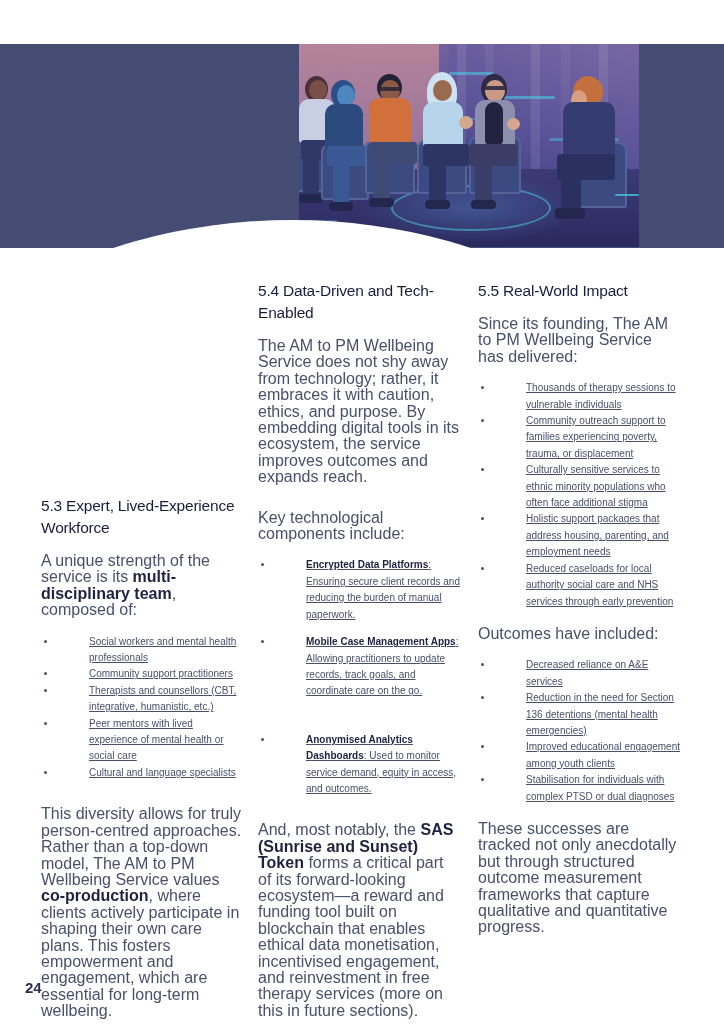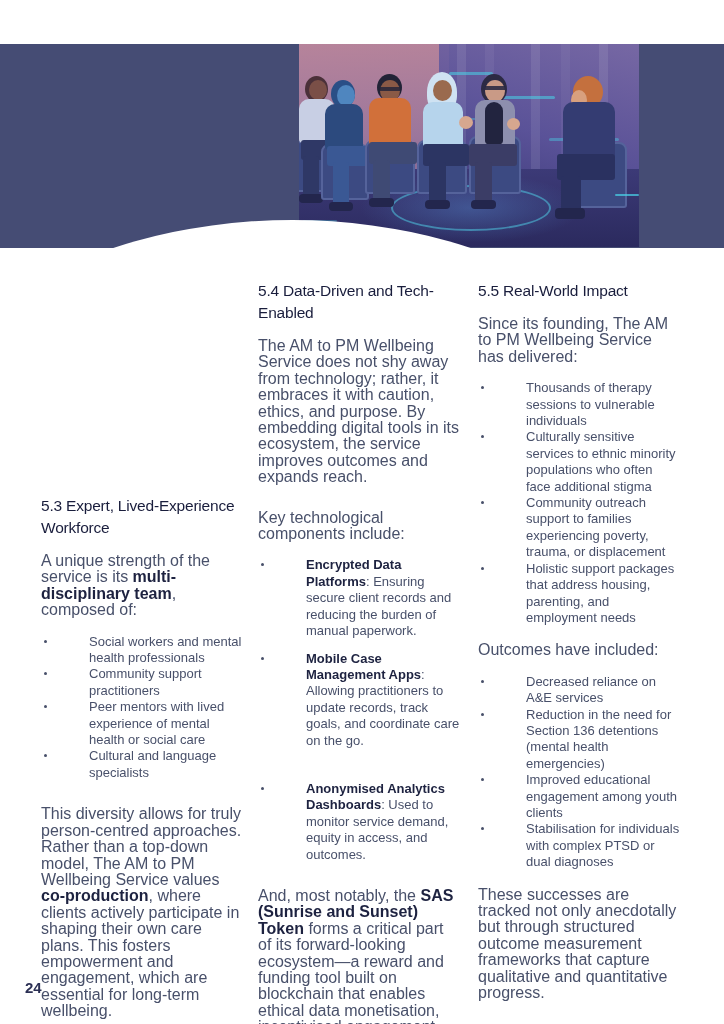--- a/index.html
+++ b/index.html
@@ -152,25 +152,26 @@
 
   .spacer-sm { height: 9px; }
 
   ul.bullets {
     list-style: none;
     margin: 0 0 16px 0;
     padding: 0;
   }
   ul.bullets li {
     position: relative;
-    font-size: 13px;
+    font-size: 10px;
     line-height: 16.4px;
     color: #48506a;
     padding-left: 48px;
     margin-bottom: 0;
+    text-decoration: underline;
   }
   ul.bullets li .bullet-dot {
     position: absolute;
     left: 3px;
     top: 6px;
     width: 3px;
     height: 3px;
     background: #48506a;
     border-radius: 50%;
   }
@@ -277,20 +278,21 @@
   <div class="columns">
 
     <div class="col col-1">
       <h2 class="sec-title">5.3 Expert, Lived-Experience Workforce</h2>
 
       <p class="para"><span>A unique strength of the service is its </span><b>multi-disciplinary team</b><span>, composed of:</span></p>
 
       <ul class="bullets">
         <li><span class="bullet-dot"></span><span>Social workers and mental health professionals</span></li>
         <li><span class="bullet-dot"></span><span>Community support practitioners</span></li>
+        <li><span class="bullet-dot"></span><span>Therapists and counsellors (CBT, integrative, humanistic, etc.)</span></li>
         <li><span class="bullet-dot"></span><span>Peer mentors with lived experience of mental health or social care</span></li>
         <li><span class="bullet-dot"></span><span>Cultural and language specialists</span></li>
       </ul>
 
       <div class="spacer-sm"></div>
 
       <p class="para"><span>This diversity allows for truly person-centred approaches. Rather than a top-down model, The AM to PM Wellbeing Service values </span><b>co-production</b><span>, where clients actively participate in shaping their own care plans. This fosters empowerment and engagement, which are essential for long-term wellbeing.</span></p>
     </div>
 
     <div class="col col-2">
@@ -313,23 +315,24 @@
       <p class="para"><span>And, most notably, the </span><b>SAS (Sunrise and Sunset) Token</b><span> forms a critical part of its forward-looking ecosystem—a reward and funding tool built on blockchain that enables ethical data monetisation, incentivised engagement, and reinvestment in free therapy services (more on this in future sections).</span></p>
     </div>
 
     <div class="col col-3">
       <h2 class="sec-title">5.5 Real-World Impact</h2>
 
       <p class="para">Since its founding, The AM to PM Wellbeing Service has delivered:</p>
 
       <ul class="bullets">
         <li><span class="bullet-dot"></span><span>Thousands of therapy sessions to vulnerable individuals</span></li>
+        <li><span class="bullet-dot"></span><span>Community outreach support to families experiencing poverty, trauma, or displacement</span></li>
         <li><span class="bullet-dot"></span><span>Culturally sensitive services to ethnic minority populations who often face additional stigma</span></li>
-        <li><span class="bullet-dot"></span><span>Community outreach support to families experiencing poverty, trauma, or displacement</span></li>
         <li><span class="bullet-dot"></span><span>Holistic support packages that address housing, parenting, and employment needs</span></li>
+        <li><span class="bullet-dot"></span><span>Reduced caseloads for local authority social care and NHS services through early prevention</span></li>
       </ul>
 
       <p class="para">Outcomes have included:</p>
 
       <ul class="bullets">
         <li><span class="bullet-dot"></span><span>Decreased reliance on A&amp;E services</span></li>
         <li><span class="bullet-dot"></span><span>Reduction in the need for Section 136 detentions (mental health emergencies)</span></li>
         <li><span class="bullet-dot"></span><span>Improved educational engagement among youth clients</span></li>
         <li><span class="bullet-dot"></span><span>Stabilisation for individuals with complex PTSD or dual diagnoses</span></li>
       </ul>

